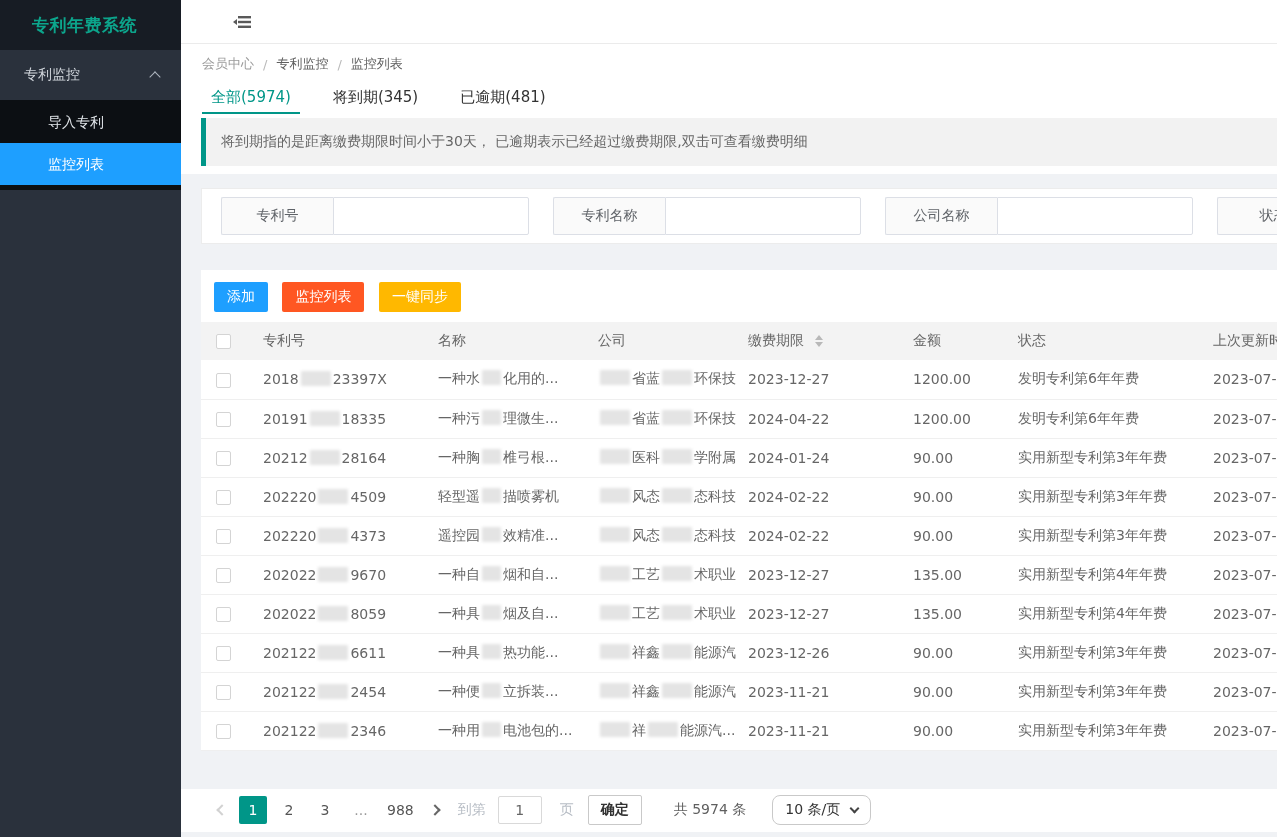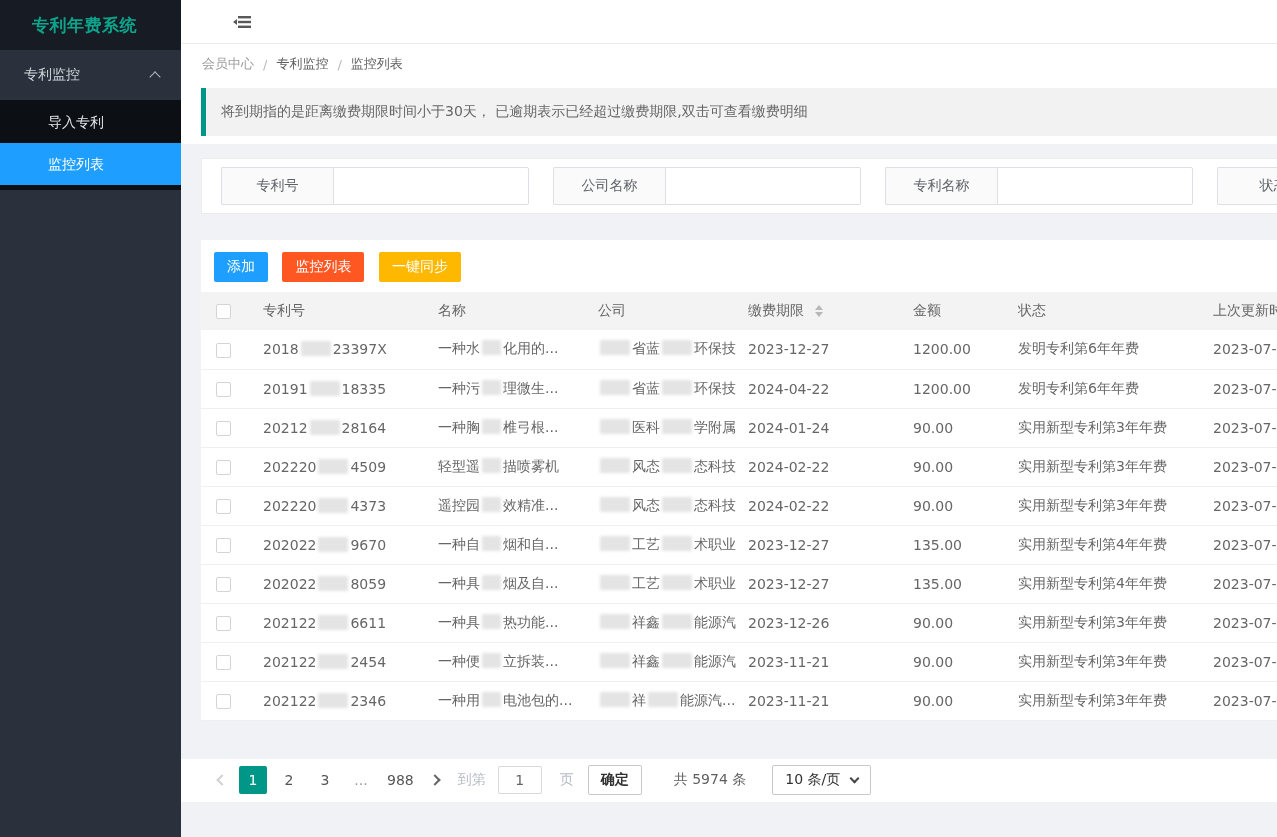--- a/index.html
+++ b/index.html
@@ -86,21 +86,21 @@
   .pg-page{min-width:28px;height:28px;line-height:28px;text-align:center;color:#555;
            padding:0 4px;cursor:pointer}
   .pg-page.active{background:var(--accent-teal);color:#fff;border-radius:2px;cursor:default}
   .pg-page.ellipsis{color:#999;cursor:default}
   .goto-label{color:#b6bcc4;margin-left:6px}
   .goto-input{width:44px;height:28px;border:1px solid #d9d9d9;border-radius:2px;text-align:center;
               font:inherit;color:#666;margin:0 4px;outline:none}
   .confirm-btn{height:30px;padding:0 12px;background:#fff;border:1px solid #c9c9c9;border-radius:2px;
                font:inherit;font-weight:bold;color:#333;margin:0 6px;cursor:pointer}
   .total{color:#5f5f5f;margin:0 18px;white-space:nowrap}
-  .page-size{height:30px;border:1px solid #c9c9c9;border-radius:2px;display:flex;align-items:center;
+  .page-size{height:30px;border:1px solid #c9c9c9;border-radius:8px;display:flex;align-items:center;
              padding:0 12px;gap:11px;color:#333;cursor:pointer;white-space:nowrap}
   .chev-d{display:inline-block;width:7px;height:7px;border-right:2px solid #444;
           border-bottom:2px solid #444;transform:rotate(45deg);margin-top:-4px}
 </style>
 </head>
 <body>
 
 <div class="app">
 
   <aside class="sidebar">
@@ -142,36 +142,41 @@
   </span>
           <span class="crumb">
     <span class="crumb-label">专利监控</span>
     <span class="crumb-sep">/</span>
   </span>
           <span class="crumb">
     <span class="crumb-label">监控列表</span>
 
   </span>
         </div>
+      <div class="tabs" id="tabs">
+          <span class="tab active">全部(5974)</span>
+          <span class="tab">将到期(345)</span>
+          <span class="tab">已逾期(481)</span>
+        </div>
       <div class="notice">
         <span>将到期指的是距离缴费期限时间小于30天， 已逾期表示已经超过缴费期限,双击可查看缴费明细</span>
       </div>
     </div>
 
     <div class="filter-card" id="filters">
         <span class="ig">
     <span class="ig-label">专利号</span>
     <input class="ig-input" style="">
   </span>
         <span class="ig">
+    <span class="ig-label">专利名称</span>
+    <input class="ig-input" style="">
+  </span>
+        <span class="ig">
     <span class="ig-label">公司名称</span>
-    <input class="ig-input" style="">
-  </span>
-        <span class="ig">
-    <span class="ig-label">专利名称</span>
     <input class="ig-input" style="">
   </span>
         <span class="ig">
     <span class="ig-label">状态</span>
 
   </span>
       </div>
 
     <div class="table-card">
       <div class="toolbar">

